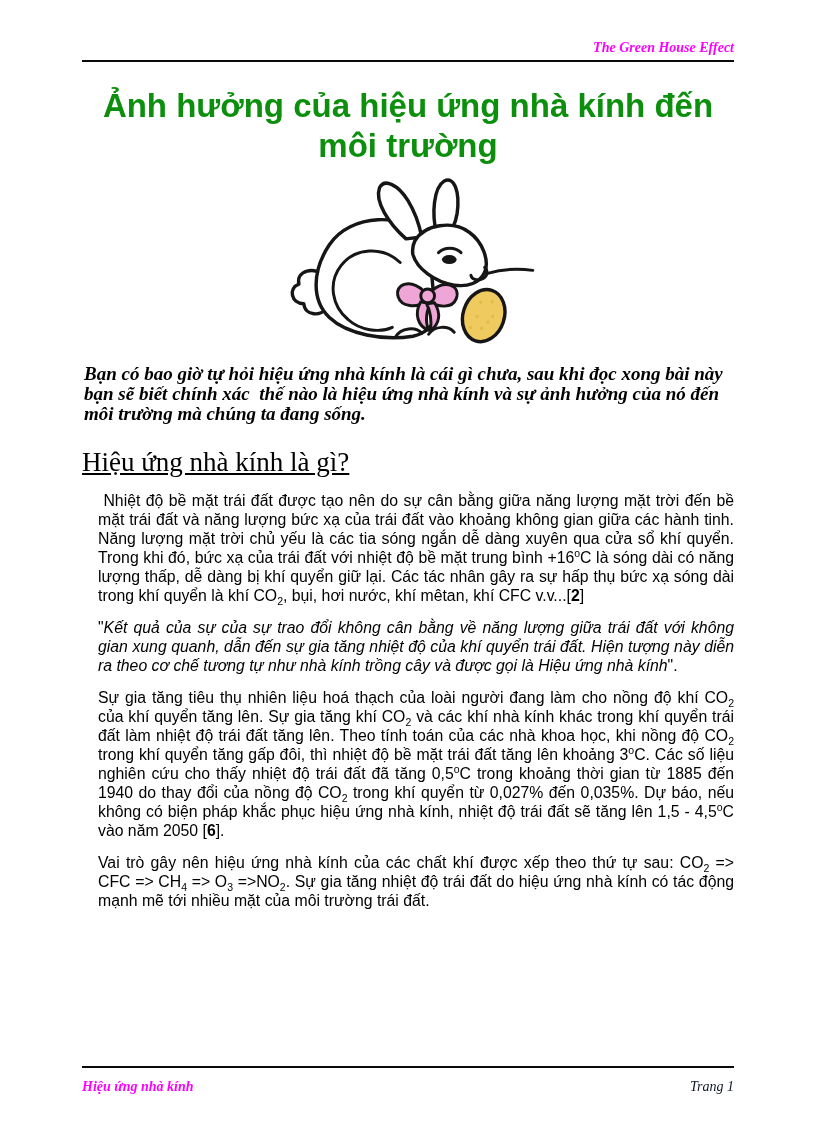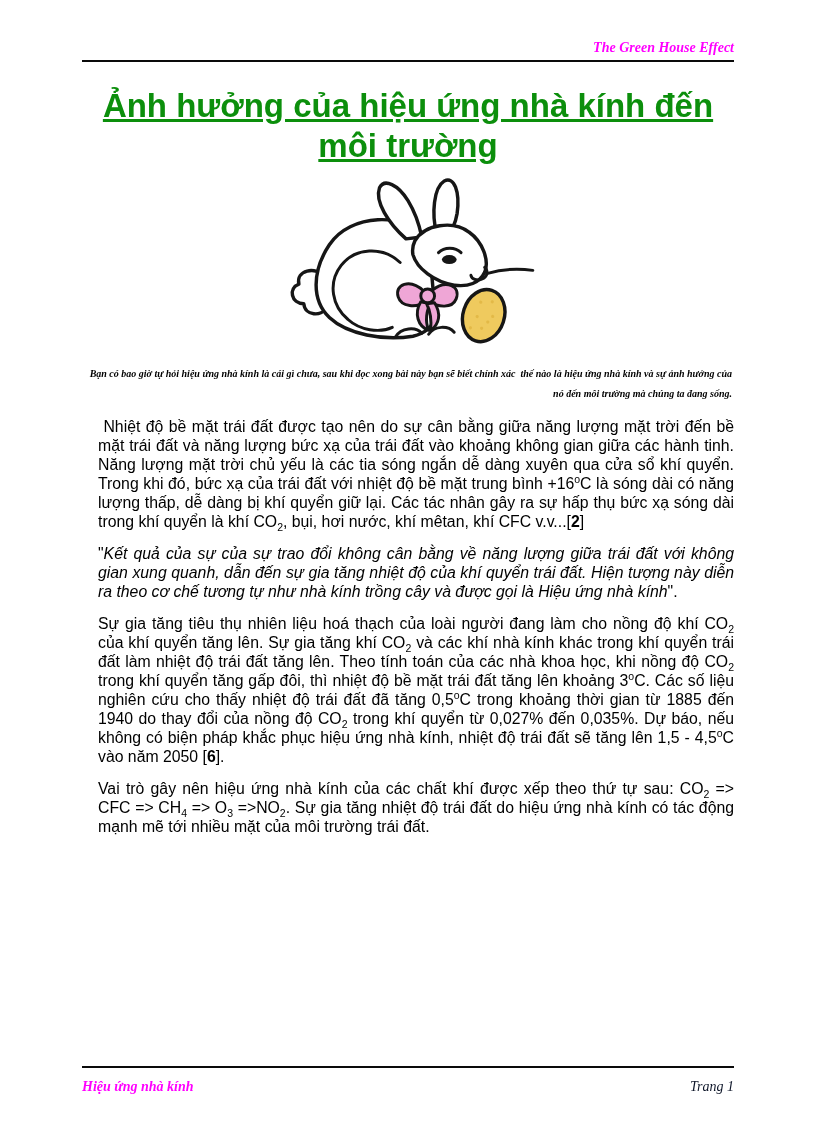--- a/index.html
+++ b/index.html
@@ -16,36 +16,36 @@
     font-family: "Liberation Serif", serif; font-style: italic; font-weight: bold;
     font-size: 14px; line-height: 16px; color: var(--magenta);
   }
   .rule { border: none; border-top: 2.5px solid #0a0a0a; margin: 0; }
   .hdr-rule { margin-top: 4px; }
 
   
   .doc-title {
     font-family: "Liberation Sans", sans-serif; font-weight: bold;
     font-size: 33px; line-height: 40px; text-align: center;
-    color: var(--green); margin: 24px 10px 0 10px; text-decoration: underline;
+    color: var(--green); margin: 24px 10px 0 10px;
   }
 
   
   .figure-wrap { margin: 10px auto 0 auto; width: 258px; height: 172px; }
   .figure-wrap svg { width: 100%; height: 100%; display: block; }
   .ln { fill: #ffffff; stroke: #161616; stroke-width: 3.5; stroke-linecap: round; stroke-linejoin: round; }
   .ln-open { fill: none; stroke: #161616; stroke-width: 3; stroke-linecap: round; stroke-linejoin: round; }
   .bowfill { fill: var(--bow); stroke: #161616; stroke-width: 3; stroke-linejoin: round; }
   .eggfill { fill: var(--egg); stroke: #161616; stroke-width: 3.5; }
   .eggdot  { fill: #d9ab35; stroke: none; opacity: 0.55; }
 
   
   .lead {
     font-family: "Liberation Serif", serif; font-weight: bold; font-style: italic;
-    font-size: 10px; line-height: 20px; text-align: right;
+    font-size: 19px; line-height: 20px; text-align: left;
     margin: 16px 2px 0 2px; white-space: pre-wrap;
   }
 
   
   .sec-heading {
     font-family: "Liberation Serif", serif; font-weight: normal;
     font-size: 27px; line-height: 32px; text-decoration: underline;
     margin: 22px 0 0 0;
   }
 
@@ -122,20 +122,21 @@
         <circle class="eggdot" cx="200" cy="145" r="1.6"></circle>
         <circle class="eggdot" cx="208" cy="155" r="1.6"></circle>
         <circle class="eggdot" cx="197" cy="158" r="1.6"></circle>
         <circle class="eggdot" cx="212" cy="147" r="1.6"></circle>
       </g>
     </svg>
   </div>
 
   <p class="lead">Bạn có bao giờ tự hỏi hiệu ứng nhà kính là cái gì chưa, sau khi đọc xong bài này bạn sẽ biết chính xác  thế nào là hiệu ứng nhà kính và sự ảnh hưởng của nó đến môi trường mà chúng ta đang sống.</p>
 
+  <h2 class="sec-heading">Hiệu ứng nhà kính là gì?</h2>
   <p class="body-p"><span> Nhiệt độ bề mặt trái đất được tạo nên do sự cân bằng giữa năng lượng mặt trời đến bề mặt trái đất và năng lượng bức xạ của trái đất vào khoảng không gian giữa các hành tinh. Năng lượng mặt trời chủ yếu là các tia sóng ngắn dễ dàng xuyên qua cửa sổ khí quyển. Trong khi đó, bức xạ của trái đất với nhiệt độ bề mặt trung bình +16</span><sup>o</sup><span>C là sóng dài có năng lượng thấp, dễ dàng bị khí quyển giữ lại. Các tác nhân gây ra sự hấp thụ bức xạ sóng dài trong khí quyển là khí CO</span><sub>2</sub><span>, bụi, hơi nước, khí mêtan, khí CFC v.v...[</span><b>2</b><span>]</span></p>
   <p class="body-p italic-p"><span class="upright">"</span><span>Kết quả của sự của sự trao đổi không cân bằng về năng lượng giữa trái đất với không gian xung quanh, dẫn đến sự gia tăng nhiệt độ của khí quyển trái đất. Hiện tượng này diễn ra theo cơ chế tương tự như nhà kính trồng cây và được gọi là Hiệu ứng nhà kính</span><span class="upright">".</span></p>
   <p class="body-p"><span>Sự gia tăng tiêu thụ nhiên liệu hoá thạch của loài người đang làm cho nồng độ khí CO</span><sub>2</sub><span> của khí quyển tăng lên. Sự gia tăng khí CO</span><sub>2</sub><span> và các khí nhà kính khác trong khí quyển trái đất làm nhiệt độ trái đất tăng lên. Theo tính toán của các nhà khoa học, khi nồng độ CO</span><sub>2</sub><span> trong khí quyển tăng gấp đôi, thì nhiệt độ bề mặt trái đất tăng lên khoảng 3</span><sup>o</sup><span>C. Các số liệu nghiên cứu cho thấy nhiệt độ trái đất đã tăng 0,5</span><sup>o</sup><span>C trong khoảng thời gian từ 1885 đến 1940 do thay đổi của nồng độ CO</span><sub>2</sub><span> trong khí quyển từ 0,027% đến 0,035%. Dự báo, nếu không có biện pháp khắc phục hiệu ứng nhà kính, nhiệt độ trái đất sẽ tăng lên 1,5 - 4,5</span><sup>o</sup><span>C vào năm 2050 [</span><b>6</b><span>].</span></p>
   <p class="body-p"><span>Vai trò gây nên hiệu ứng nhà kính của các chất khí được xếp theo thứ tự sau: CO</span><sub>2</sub><span> =&gt; CFC =&gt; CH</span><sub>4</sub><span> =&gt; O</span><sub>3</sub><span> =&gt;NO</span><sub>2</sub><span>. Sự gia tăng nhiệt độ trái đất do hiệu ứng nhà kính có tác động mạnh mẽ tới nhiều mặt của môi trường trái đất.</span></p>
 
 
   <div class="footer">
     <hr class="rule ftr-rule">
     <div class="ftr-row">
       <span class="ftr-left">Hiệu ứng nhà kính</span>

